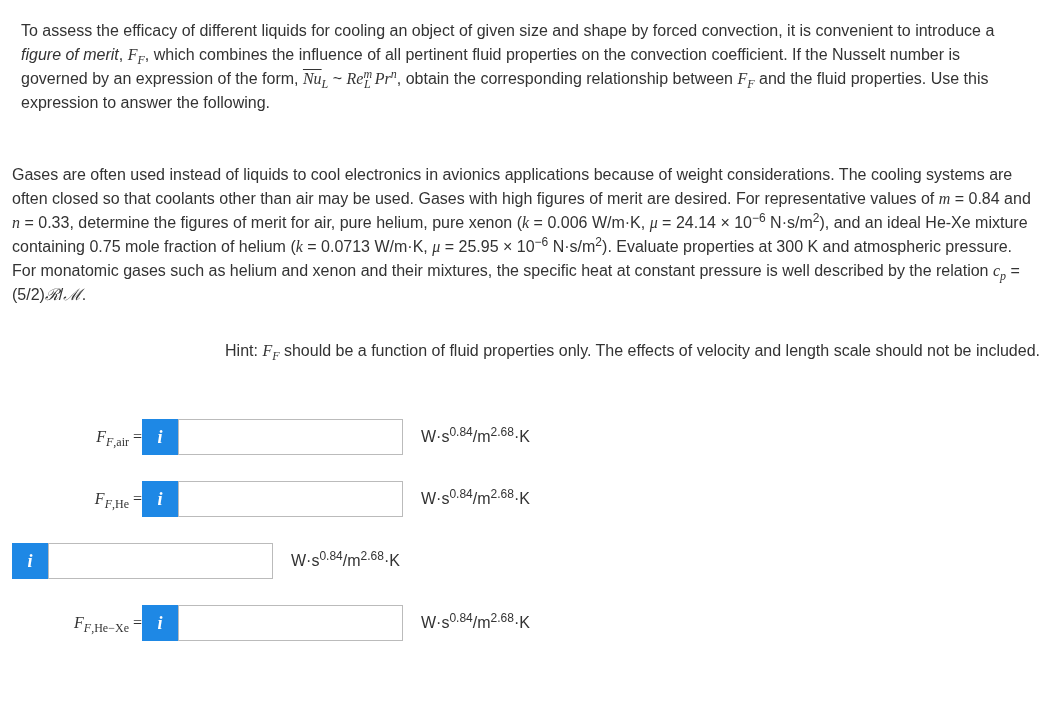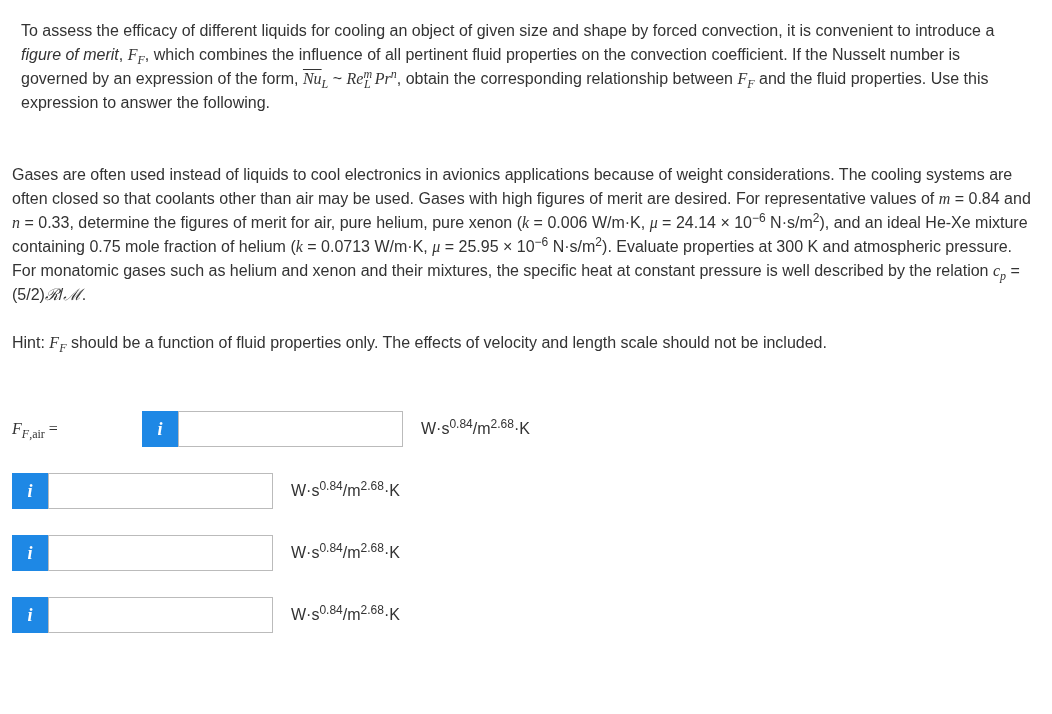--- a/index.html
+++ b/index.html
@@ -38,31 +38,33 @@
       font-size: 0.75em;
       vertical-align: super;
       line-height: 0;
     }
     .overline {
       text-decoration: overline;
     }
     .hint {
       margin-top: 18px;
       margin-bottom: 56px;
+      text-align: right;
     }
     .answer-row {
       display: flex;
       align-items: center;
       margin-bottom: 26px;
     }
     .answer-label {
       width: 130px;
       font-style: italic;
       font-family: Georgia, serif;
       font-size: 16px;
+      text-align: right;
     }
     .input-group {
       display: flex;
       align-items: stretch;
     }
     .info-btn {
       width: 36px;
       height: 36px;
       background: #1e88e5;
       color: #fff;
@@ -91,21 +93,21 @@
     }
     .script-r {
       font-family: "Brush Script MT", cursive;
       font-style: italic;
     }
     .script-m {
       font-family: "Brush Script MT", cursive;
       font-style: italic;
     }
     .part-text {
-      margin-bottom: 24px;
+      margin-bottom: 32px;
     }
     .part-text p {
       margin: 0;
     }
   </style>
 </head>
 <body>
 
 <div class="problem-text">
   <p>
@@ -132,40 +134,46 @@
     <div class="input-group">
       <button class="info-btn">i</button>
       <input class="answer-input" type="text" style="">
     </div>
     <div class="answer-unit">
       <span>W·s</span><sup>0.84</sup><span>/m</span><sup>2.68</sup><span>·K</span>
     </div>
   </div>
 
   <div class="answer-row">
+    <div class="answer-label">
+      <span>F</span><sub><span>F</span><span style="font-style:normal;">,He</span></sub><span style="font-style:normal;">  =</span>
+    </div>
     <div class="input-group">
       <button class="info-btn">i</button>
       <input class="answer-input" type="text" style="">
     </div>
     <div class="answer-unit">
       <span>W·s</span><sup>0.84</sup><span>/m</span><sup>2.68</sup><span>·K</span>
     </div>
   </div>
 
   <div class="answer-row">
     <div class="input-group">
       <button class="info-btn">i</button>
       <input class="answer-input" type="text" style="">
     </div>
     <div class="answer-unit">
       <span>W·s</span><sup>0.84</sup><span>/m</span><sup>2.68</sup><span>·K</span>
     </div>
   </div>
 
   <div class="answer-row">
+    <div class="answer-label">
+      <span>F</span><sub><span>F</span><span style="font-style:normal;">,He−Xe</span></sub><span style="font-style:normal;">  =</span>
+    </div>
     <div class="input-group">
       <button class="info-btn">i</button>
       <input class="answer-input" type="text" style="">
     </div>
     <div class="answer-unit">
       <span>W·s</span><sup>0.84</sup><span>/m</span><sup>2.68</sup><span>·K</span>
     </div>
   </div>
 
 </div>

